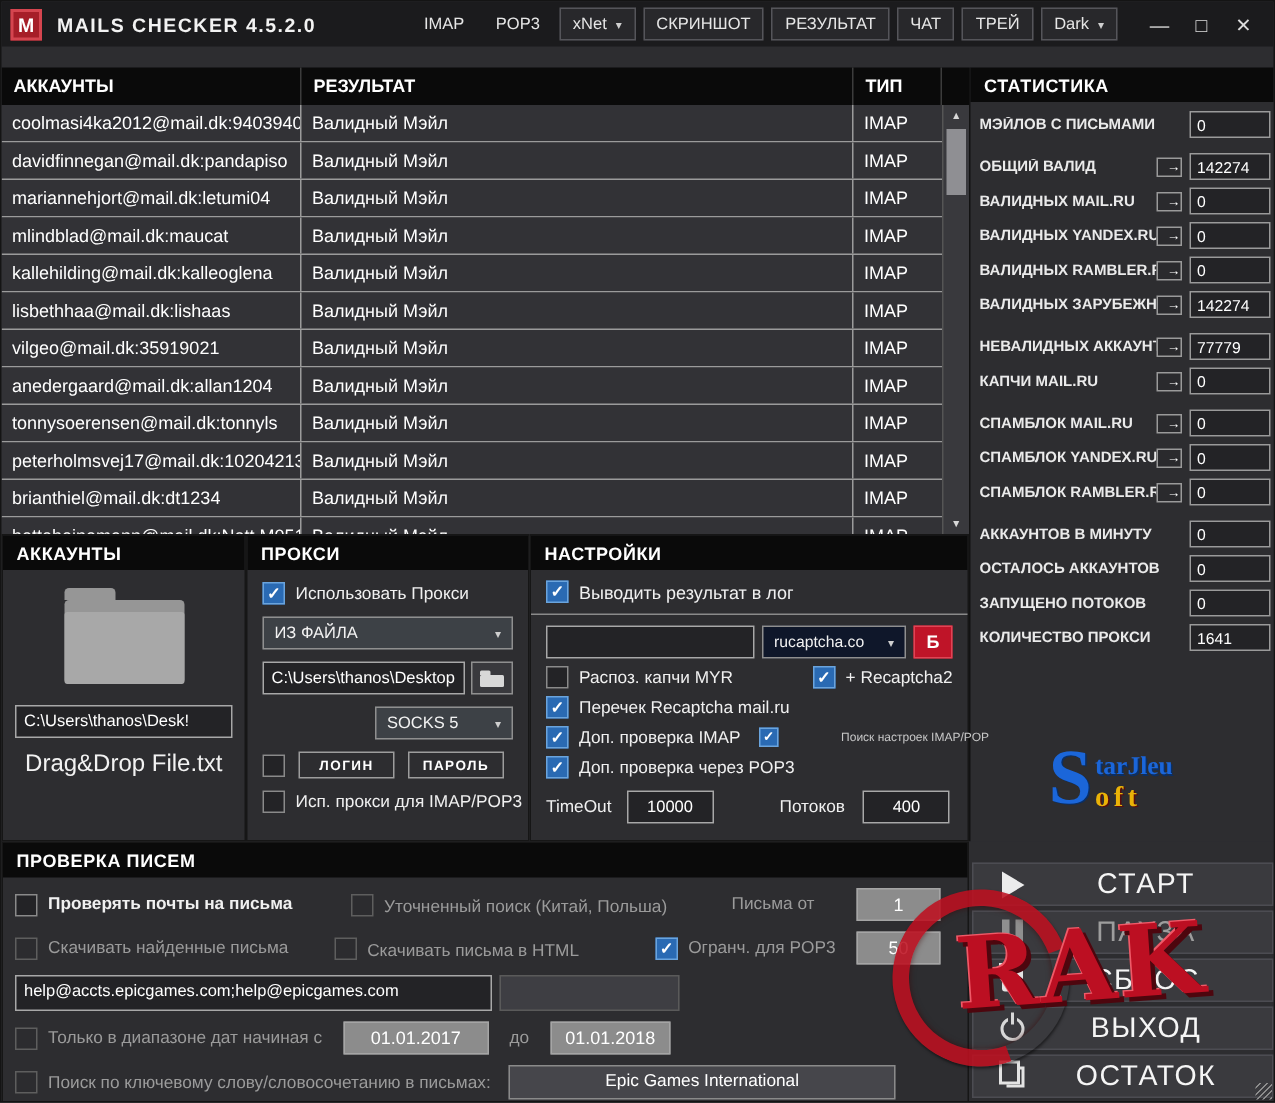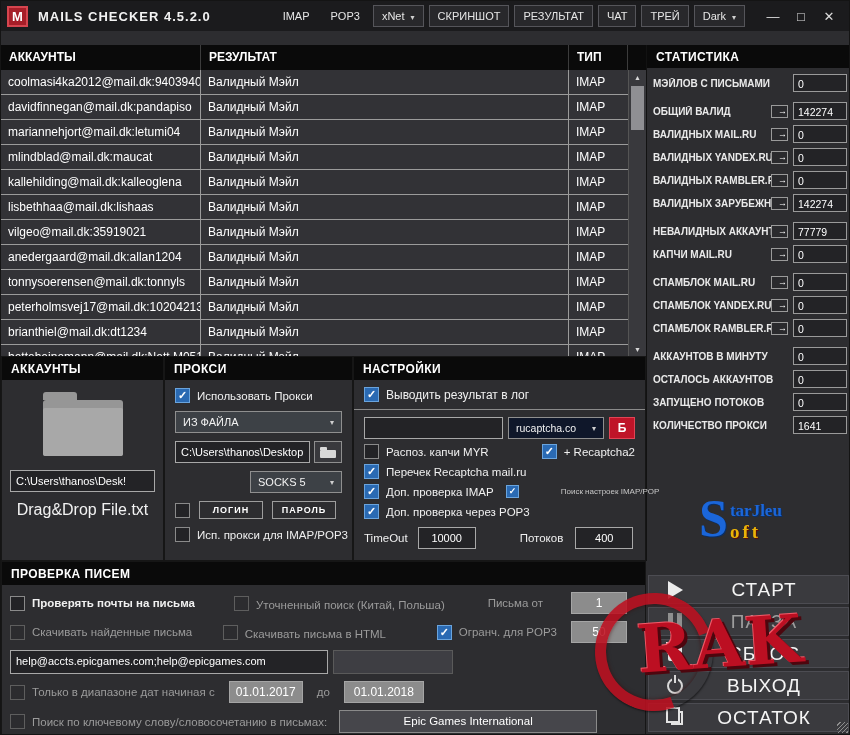--- a/index.html
+++ b/index.html
@@ -421,21 +421,21 @@
       </div>
     </div>
 
     <div class="row" style="gap:5px;">
       <div class="tbox" style="width:318px; height:24px;">help@accts.epicgames.com;help@epicgames.com</div>
       <div style="width:120px; height:24px; background:#3e3e43; border:1px solid #5a5a5a;"></div>
     </div>
     <div class="row">
       <span class="cb dis"></span>
       <span class="lbl dim">Только в диапазоне дат начиная с</span>
-      <div class="valbox" style="width:74px; margin-left:14px;">01.01.2017</div>
+      <div class="valbox" style="width:97px; margin-left:14px;">01.01.2017</div>
       <span class="lbl dim" style="margin-left:14px;">до</span>
       <div class="valbox" style="width:80px; margin-left:14px;">01.01.2018</div>
     </div>
     <div class="row">
       <span class="cb dis"></span>
       <span class="lbl dim">Поиск по ключевому слову/словосочетанию в письмах:</span>
       <div class="tbox" style="width:258px; height:23px; margin-left:12px; background:#46464b; border-color:#8a8a8a; text-align:center; font-size:11.5px;">Epic Games International</div>
     </div>
   </div>
 

